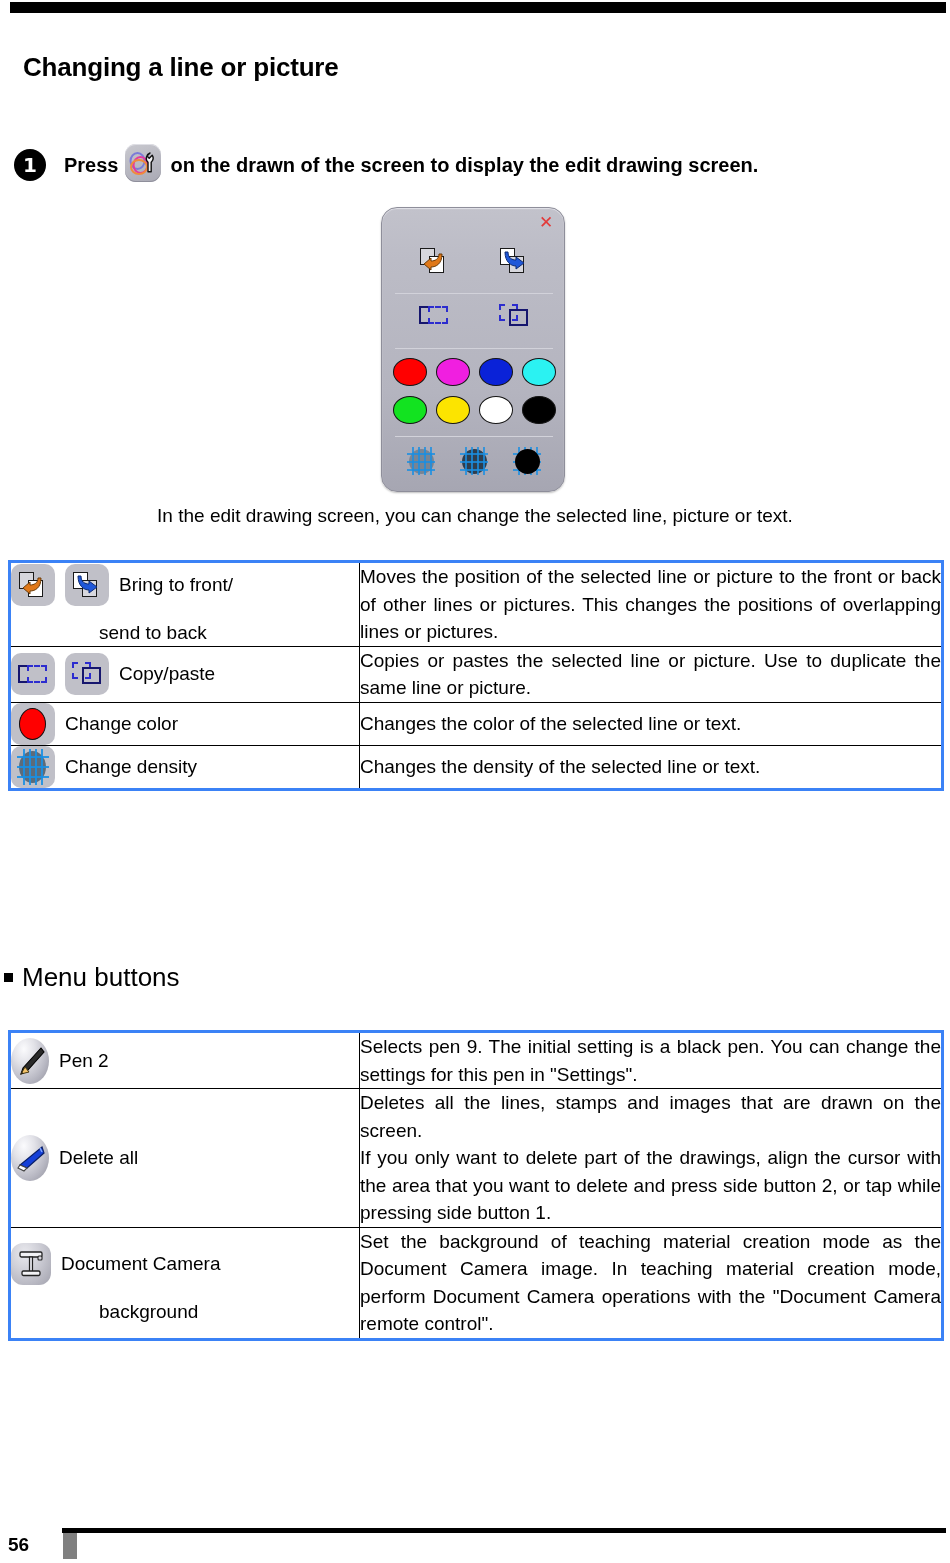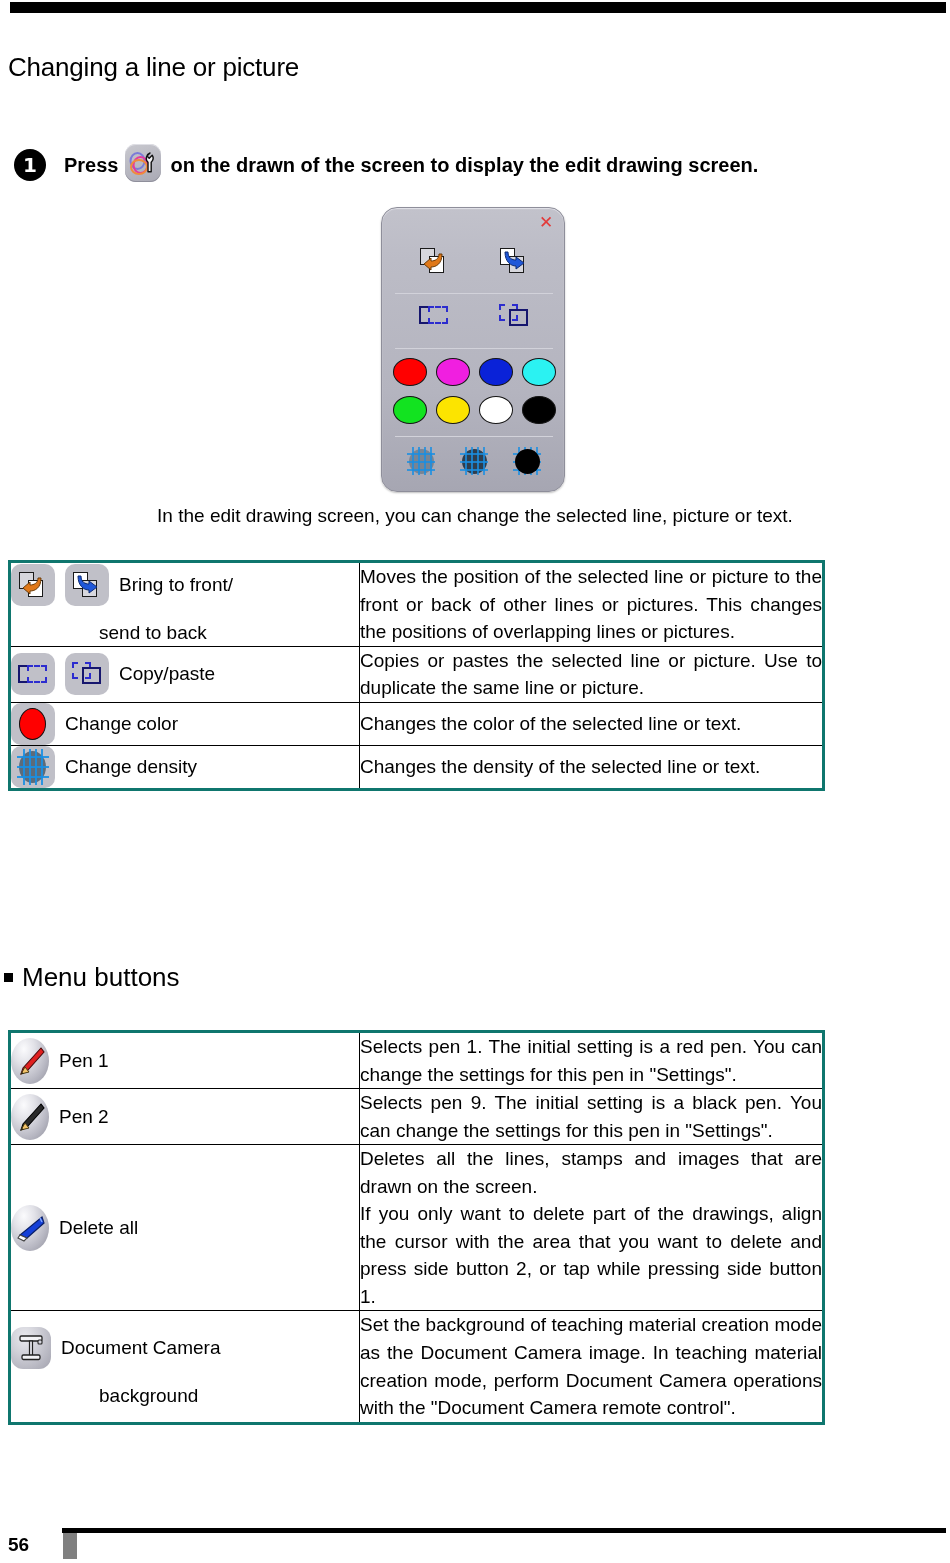--- a/index.html
+++ b/index.html
@@ -19,23 +19,23 @@
   .top-rule {
     position: absolute;
     left: 10px; top: 2px;
     width: 936px; height: 11px;
     background: #000000;
   }
 
   
   .page-title {
     position: absolute;
-    left: 8px; top: 52px;
+    left: 23px; top: 52px;
     font-size: 26px;
-    font-weight: normal;
+    font-weight: bold;
     letter-spacing: -0.2px;
   }
 
   
   .step-row {
     position: absolute;
     left: 14px; top: 144px;
     display: flex;
     align-items: center;
     width: 930px;
@@ -158,23 +158,23 @@
     width: 950px;
     text-align: center;
     font-size: 19px;
   }
 
   
   table.spec {
     position: absolute;
     border-collapse: collapse;
     table-layout: fixed;
-    width: 817px;
+    width: 936px;
     left: 8px;
-    border: 3px solid #0f766e;
+    border: 3px solid #3b82f6;
     padding-left: 18px;
   }
   table.spec td {
     border: 1px solid #000000;
     vertical-align: middle;
     padding: 0;
   }
   td.icon-cell {
     width: 350px;
     padding: 6px 4px 6px 8px;
@@ -489,35 +489,20 @@
 </tbody>
   </table>
 
 <div class="section-head">
   <span class="bullet-square"></span>
   <span>Menu buttons</span>
 </div>
 
 <table class="spec" id="table2">
   <tbody>
-      <tr>
-    <td class="icon-cell">
-      <div class="icon-label-row">
-        <span class="oval-btn">
-          <svg style="position:absolute;left:5px;top:7px;" width="30" height="32" viewBox="0 0 30 32">
-            <path d="M25 3 L28 7 L11 26 L5 29 L7 23 z" fill="#e02020" stroke="#4a0a0a" stroke-width="1.1"></path>
-            <path d="M9 22 L13 27 L5 29 z" fill="#f3c36a" stroke="#4a3a10" stroke-width="1"></path>
-            <path d="M6.2 27.2 L5 29 L7.6 28.3 z" fill="#111"></path>
-          </svg>
-        </span>
-        <span class="lbl">Pen 1</span>
-      </div>
-    </td>
-    <td class="desc-cell">Selects pen 1. The initial setting is a red pen. You can change the settings for this pen in "Settings".</td>
-  </tr>
 
   <tr>
     <td class="icon-cell">
       <div class="icon-label-row">
         <span class="oval-btn">
           <svg style="position:absolute;left:5px;top:7px;" width="30" height="32" viewBox="0 0 30 32">
             <path d="M25 3 L28 7 L11 26 L5 29 L7 23 z" fill="#2a2a2a" stroke="#000" stroke-width="1.1"></path>
             <path d="M9 22 L13 27 L5 29 z" fill="#f3c36a" stroke="#4a3a10" stroke-width="1"></path>
             <path d="M6.2 27.2 L5 29 L7.6 28.3 z" fill="#111"></path>
           </svg>

